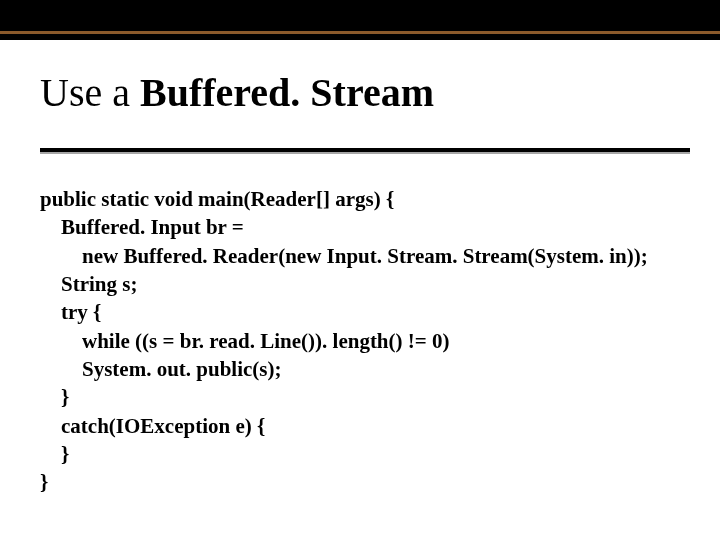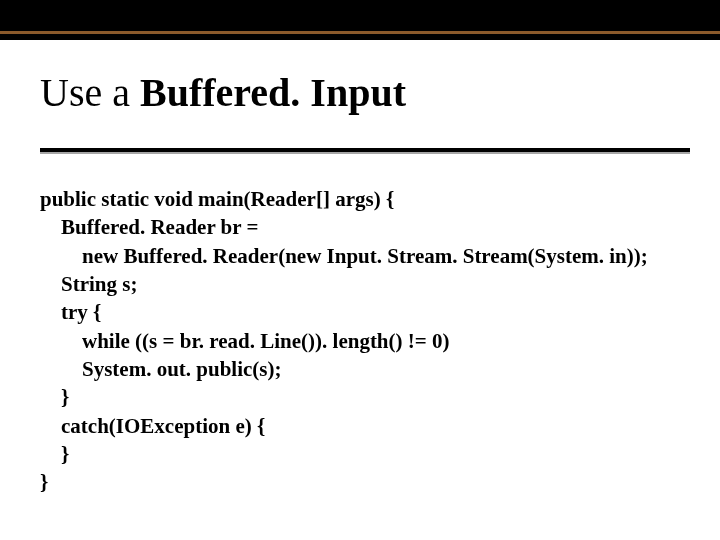--- a/index.html
+++ b/index.html
@@ -67,27 +67,27 @@
 </head>
 <body>
 
 <div class="slide">
 
   <div class="topbar">
     <div class="stripe"></div>
   </div>
 
   <div class="title">
-    <span class="plain">Use a </span><span class="bold">Buffered. Input</span>
+    <span class="plain">Use a </span><span class="bold">Buffered. Stream</span>
   </div>
 
   <div class="title-rule"></div>
 
   <div class="code"><span>public static void main(Reader[] args) {</span>
-<span>    Buffered. Reader br =</span>
+<span>    Buffered. Input br =</span>
 <span>        new Buffered. Reader(new Input. Stream. Stream(System. in));</span>
 <span>    String s;</span>
 <span>    try {</span>
 <span>        while ((s = br. read. Line()). length() != 0)</span>
 <span>        System. out. public(s);</span>
 <span>    }</span>
 <span>    catch(IOException e) {</span>
 <span>    }</span>
 <span>}</span></div>
 

